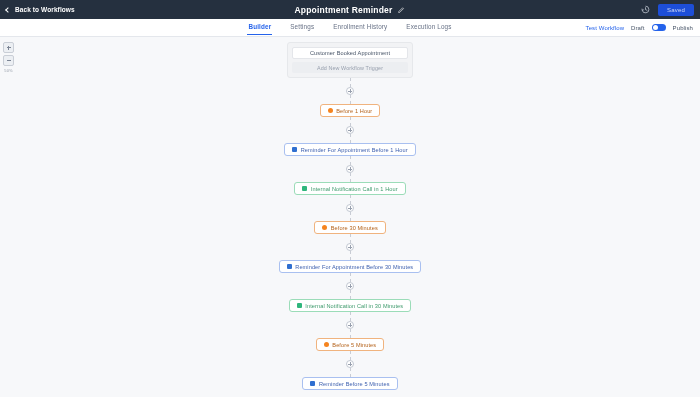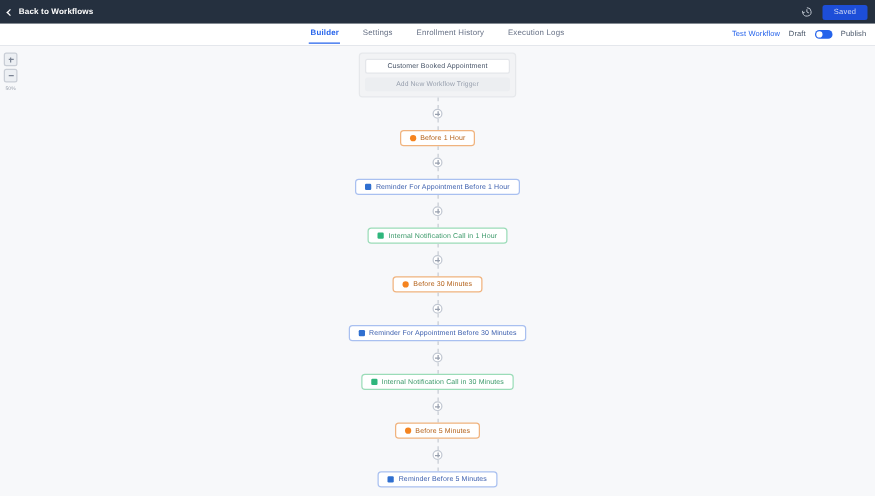--- a/index.html
+++ b/index.html
@@ -170,20 +170,26 @@
 </style>
 </head>
 <body>
 
 <div class="topbar">
   <div class="back-link">
     <span class="chev"></span>
     <span>Back to Workflows</span>
   </div>
 
+  <div class="title-wrap">
+    <span class="wf-title">Appointment Reminder</span>
+    <svg class="pencil-icon" viewBox="0 0 16 16">
+      <path d="M2 12.5 L10.5 4 L12.5 6 L4 14.5 L1.5 15 Z" fill="none" stroke="#ffffff" stroke-width="1.4"></path>
+    </svg>
+  </div>
 
   <div class="topbar-right">
     <svg class="history-icon" viewBox="0 0 20 20">
       <path d="M10 2.5 a7.5 7.5 0 1 1 -7.3 9" fill="none" stroke="#c3c9d4" stroke-width="1.7"></path>
       <path d="M2.2 8.2 L2.7 11.8 L6.2 10.6" fill="none" stroke="#c3c9d4" stroke-width="1.7" stroke-linejoin="round"></path>
       <path d="M10 6 L10 10.2 L13 11.6" fill="none" stroke="#c3c9d4" stroke-width="1.7" stroke-linecap="round"></path>
     </svg>
     <button class="saved-btn">Saved</button>
   </div>
 </div>

